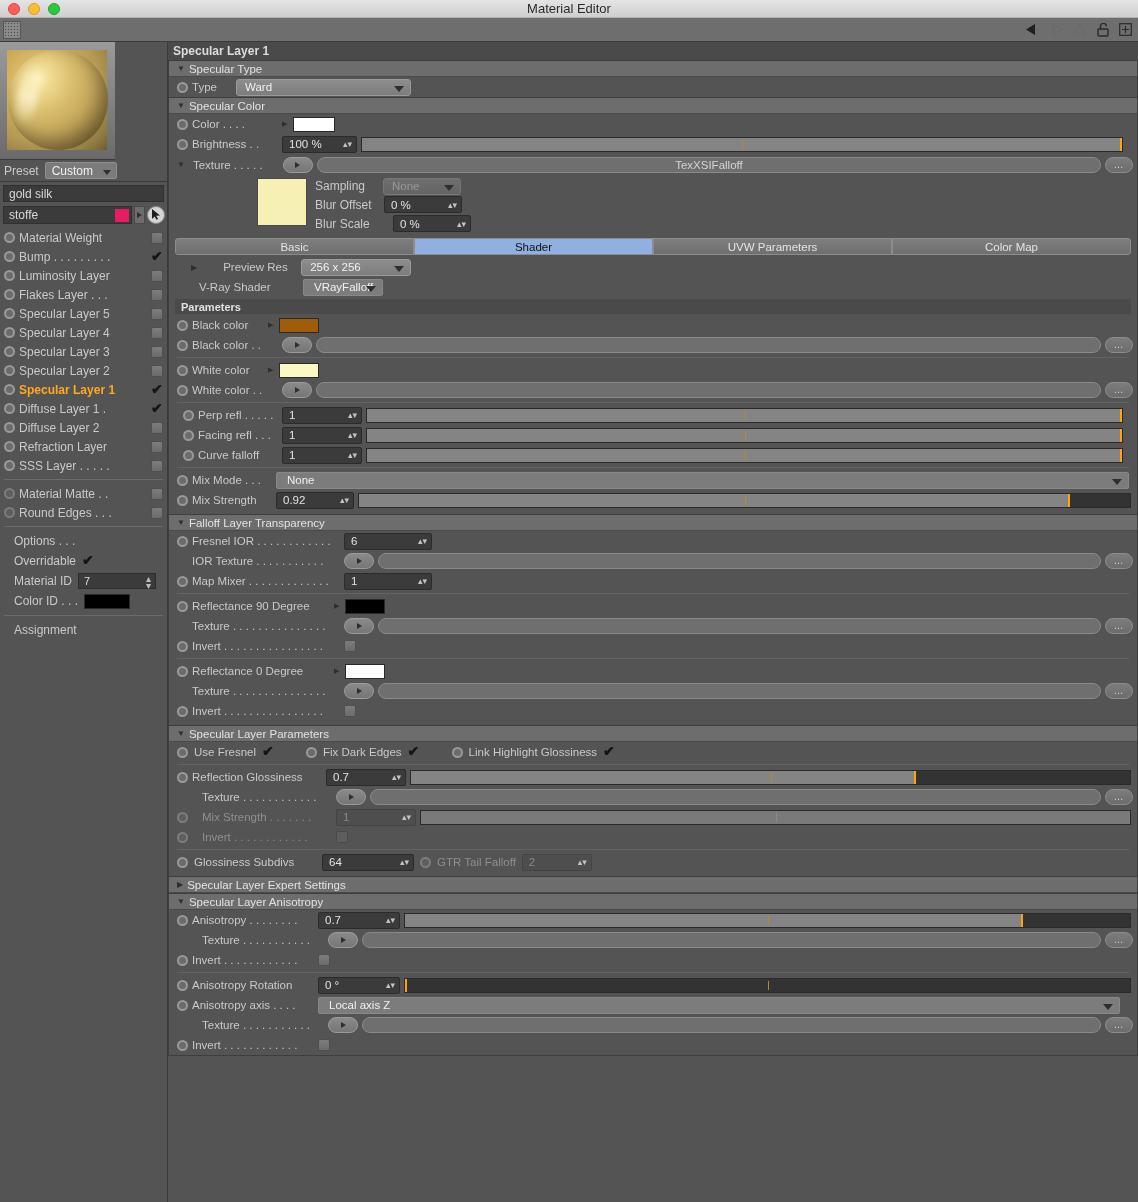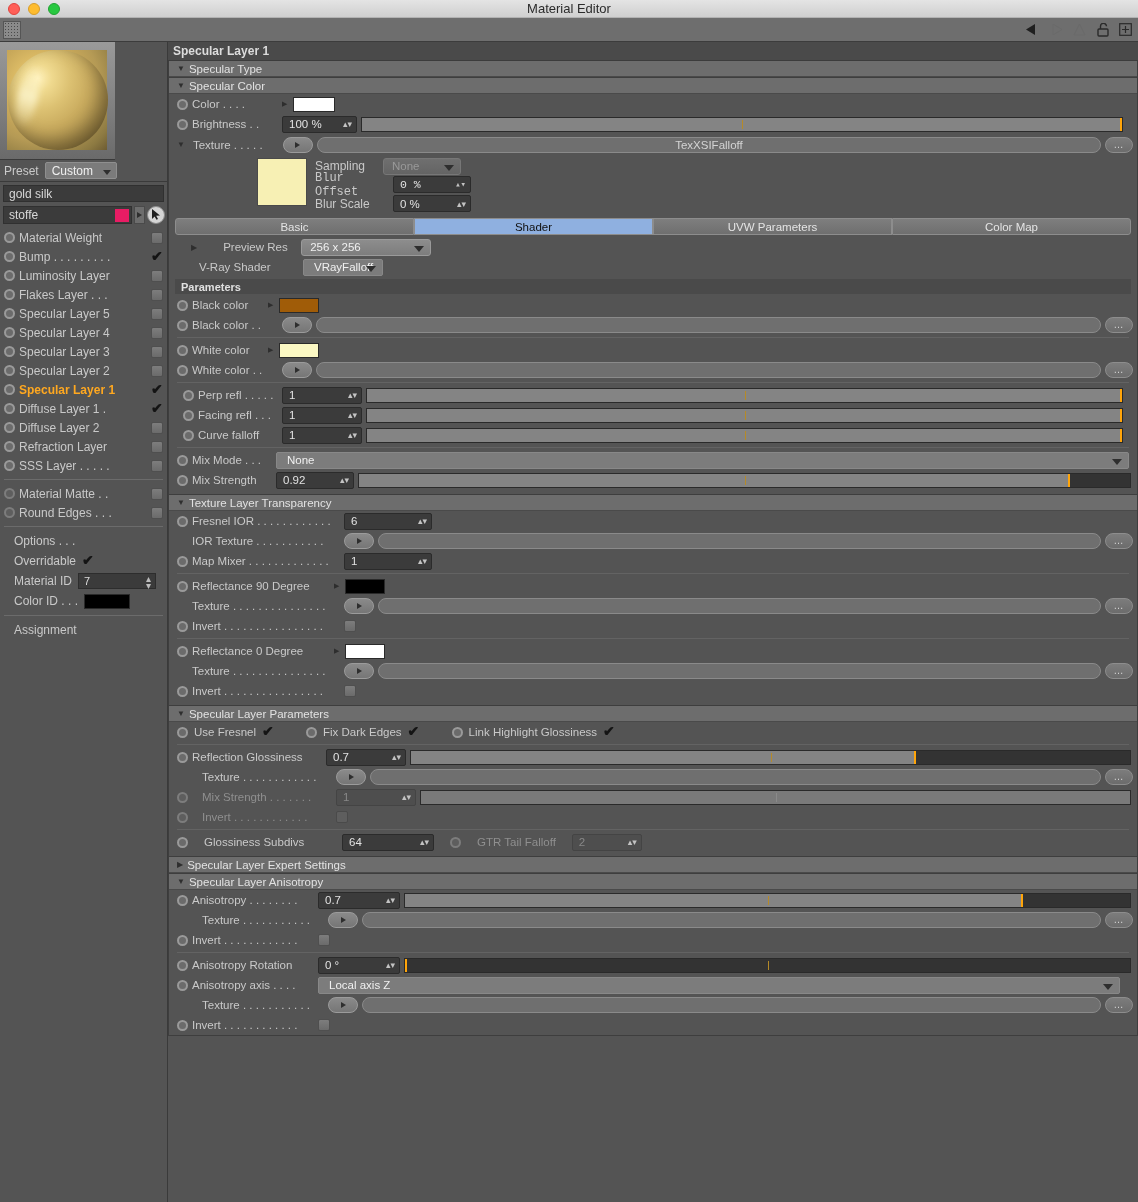--- a/index.html
+++ b/index.html
@@ -475,20 +475,27 @@
 
   <div class="main">
 
     <div class="mainheader">Specular Layer 1</div>
 
     <div class="group">
       <div class="grouphdr">
         <span class="tri down"></span>
         <span>Specular Type</span>
       </div>
+      <div class="row">
+        <span class="radio"></span>
+        <span class="lbl" style="width:40px">Type</span>
+        <div class="combo" style="width:175px">
+          <span>Ward</span>
+        </div>
+      </div>
     </div>
 
     <div class="group">
       <div class="grouphdr">
         <span class="tri down"></span>
         <span>Specular Color</span>
       </div>
 
       <div class="row">
         <span class="radio"></span>
@@ -523,21 +530,21 @@
 
       <div style="display:flex; align-items:flex-start; padding:3px 4px 3px 88px; gap:8px;">
         <div class="texthumb" style="background:#f7f0b4"></div>
         <div style="display:flex; flex-direction:column; gap:2px;">
           <div style="display:flex; align-items:center; gap:6px; height:16px;">
             <span class="lbl" style="width:62px">Sampling</span>
             <div class="combo dim" style="width:78px">
               <span>None</span>
             </div>
           </div>
-          <div style="display:flex; align-items:center; gap:16px; height:17px;font-family:Liberation Mono, monospace;">
+          <div style="display:flex; align-items:center; gap:7px; height:17px;">
             <span class="lbl" style="width:62px">Blur Offset</span>
             <div class="numbox" style="width:78px">
               <span>0 %</span>
               <span class="sp">▴▾</span>
             </div>
           </div>
           <div style="display:flex; align-items:center; gap:16px; height:17px;">
             <span class="lbl" style="width:62px">Blur Scale</span>
             <div class="numbox" style="width:78px">
               <span>0 %</span>
@@ -558,21 +565,21 @@
             <span>UVW Parameters</span>
           </div>
         <div class="tab">
             <span>Color Map</span>
           </div>
       </div>
 
       <div class="row">
         <span class="tri right" style="margin-left:14px"></span>
         <span class="lbl" style="width:74px;margin-left:18px">Preview Res</span>
-        <div class="combo" style="width:130px">
+        <div class="combo" style="width:110px">
           <span>256 x 256</span>
         </div>
       </div>
 
 
       <div class="row">
         <span class="lbl" style="width:100px;margin-left:22px">V-Ray Shader</span>
         <div class="combo flat" style="width:80px;background:#7c7c7c">
           <span>VRayFalloff</span>
         </div>
@@ -680,21 +687,21 @@
             <div class="mid"></div>
             <div class="handle" style="left:92%"></div>
         </div>
       </div>
       <div class="spacer"></div>
     </div>
 
     <div class="group">
       <div class="grouphdr">
         <span class="tri down"></span>
-        <span>Texture Layer Transparency</span>
+        <span>Falloff Layer Transparency</span>
       </div>
 
       <div class="row">
         <span class="radio"></span>
         <span class="lbl" style="width:148px">Fresnel IOR . . . . . . . . . . . .</span>
         <div class="numbox" style="width:88px">
           <span>6</span>
           <span class="sp">▴▾</span>
         </div>
       </div>
@@ -822,21 +829,21 @@
       </div>
 
       <div class="row">
         <span class="radio dim"></span>
         <span class="lbl dim" style="width:130px;margin-left:10px">Invert . . . . . . . . . . . .</span>
         <span class="cbox dim"></span>
       </div>
 
       <div class="sepline"></div>
 
-      <div class="row" style="gap:16px">
+      <div class="row" style="gap:6px">
         <span class="radio"></span>
         <span class="lbl" style="width:122px">Glossiness Subdivs</span>
         <div class="numbox" style="width:92px">
           <span>64</span>
           <span class="sp">▴▾</span>
         </div>
         <span class="radio dim"></span>
         <span class="lbl dim">GTR Tail Falloff</span>
         <div class="numbox dim" style="width:70px">
           <span>2</span>

